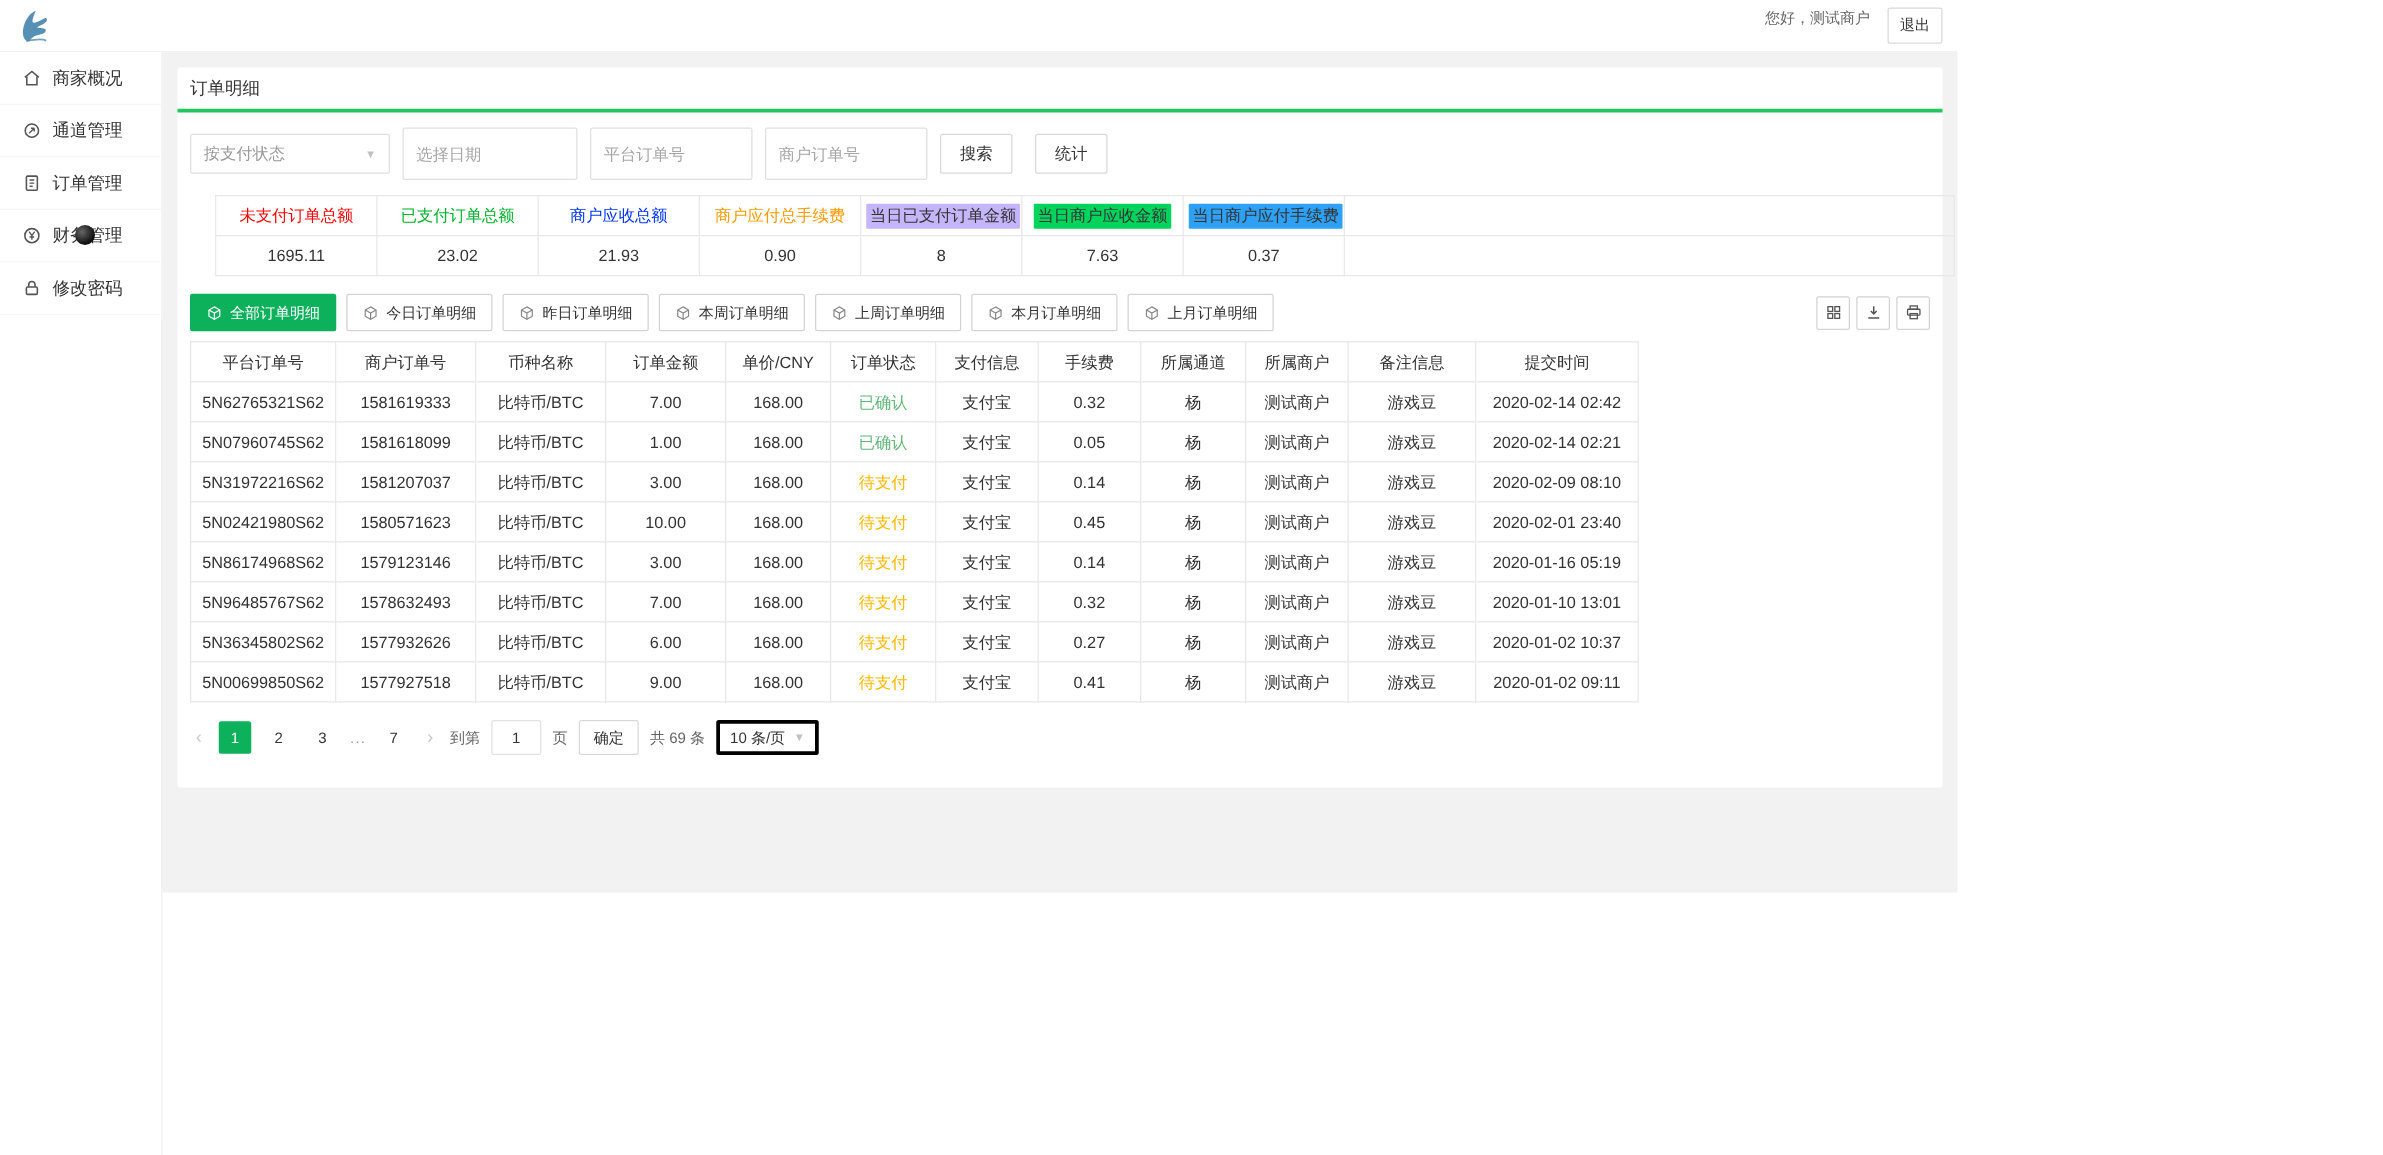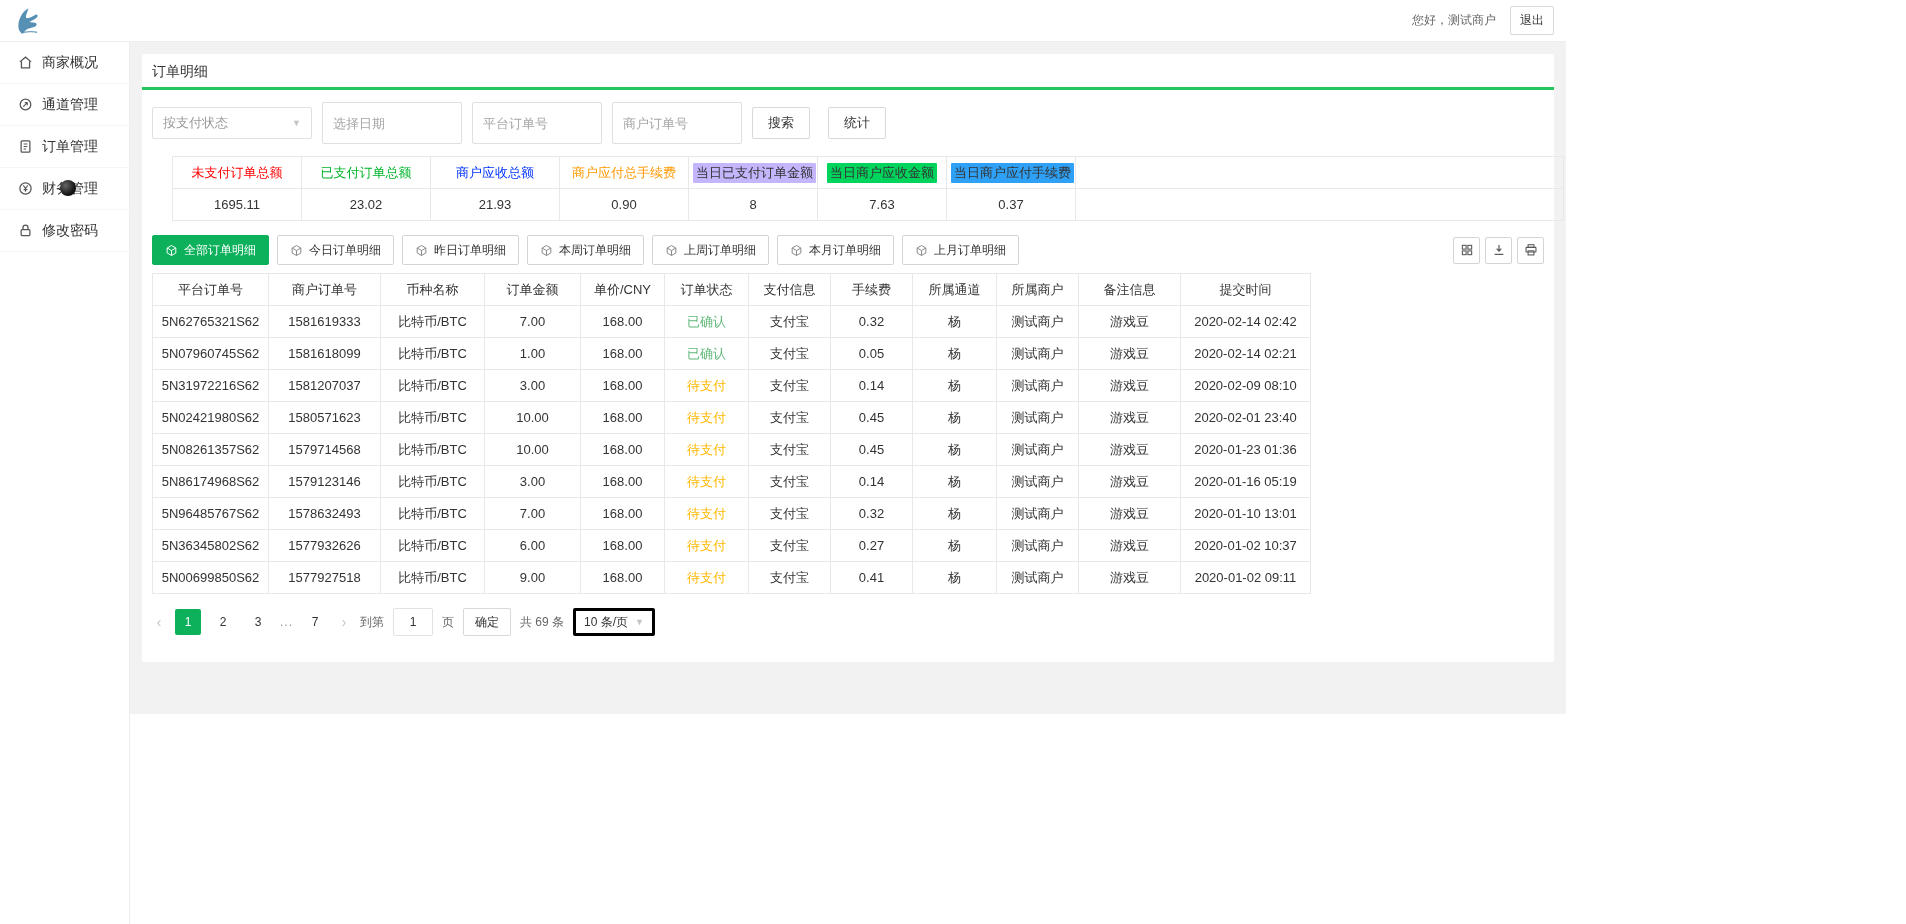--- a/index.html
+++ b/index.html
@@ -11,21 +11,21 @@
   }
   #app { width:1566px; }
 
   
   .topbar {
     height:42px; background:#fff; border-bottom:1px solid #ededed;
     display:flex; align-items:center; justify-content:space-between;
     padding:0 12px;
   }
   .logo { width:32px; height:34px; display:flex; align-items:center; }
-  .topbar-right { display:flex; align-items:center; gap:14px; }
+  .topbar-right { display:flex; gap:14px; }
   .greeting { font-size:12px; color:#666; }
   .logout-btn {
     border:1px solid #d9d9d9; background:#fff; color:#333;
     font-size:12px; padding:5px 9px; border-radius:2px; cursor:pointer;
     font-family:inherit;
   }
 
   
   .body-row { display:flex; min-height:882px; align-items:stretch; }
   .sidebar { width:130px; background:#fff; border-right:1px solid #ededed; flex:0 0 130px; }
@@ -417,34 +417,20 @@
                   <td>比特币/BTC</td>
                   <td>10.00</td>
                   <td>168.00</td>
                   <td style="color: rgb(255, 184, 0);">待支付</td>
                   <td>支付宝</td>
                   <td>0.45</td>
                   <td>杨</td>
                   <td>测试商户</td>
                   <td>游戏豆</td>
                   <td>2020-02-01 23:40</td>
-                </tr>
-                <tr>
-                  <td>5N08261357S62</td>
-                  <td>1579714568</td>
-                  <td>比特币/BTC</td>
-                  <td>10.00</td>
-                  <td>168.00</td>
-                  <td style="color: rgb(255, 184, 0);">待支付</td>
-                  <td>支付宝</td>
-                  <td>0.45</td>
-                  <td>杨</td>
-                  <td>测试商户</td>
-                  <td>游戏豆</td>
-                  <td>2020-01-23 01:36</td>
                 </tr>
                 <tr>
                   <td>5N86174968S62</td>
                   <td>1579123146</td>
                   <td>比特币/BTC</td>
                   <td>3.00</td>
                   <td>168.00</td>
                   <td style="color: rgb(255, 184, 0);">待支付</td>
                   <td>支付宝</td>
                   <td>0.14</td>

